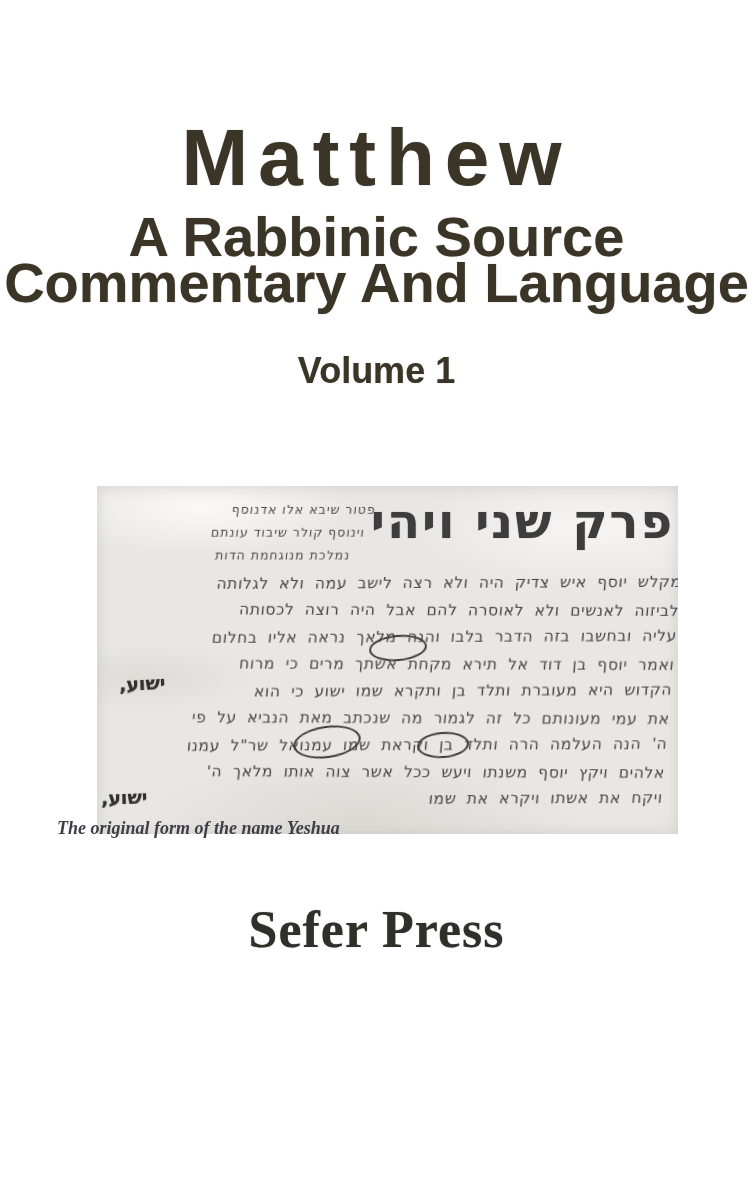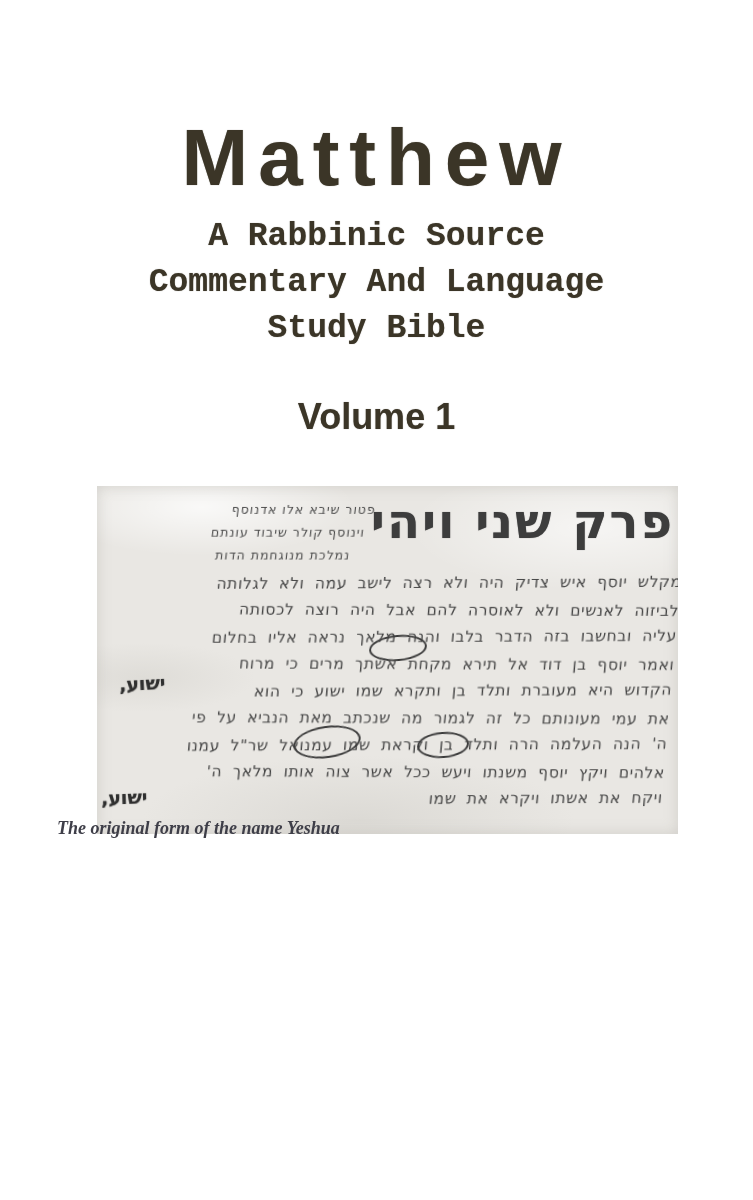--- a/index.html
+++ b/index.html
@@ -22,26 +22,25 @@
     font-size:80px;
     line-height:1;
     font-weight:bold;
     letter-spacing:10px;
     color:#3b3527;
     text-shadow:0 0 1px rgba(59,53,39,.55);
   }
   .subtitle{
     margin-top:16px;
     text-align:center;
-    font-size:33px;
+    font-size:56px;
     line-height:46px;
     font-weight:bold;
     color:#3b3527;
     text-shadow:0 0 1px rgba(59,53,39,.5);
-    font-family:Liberation Mono, monospace;
   }
   .volume{
     margin-top:42px;
     text-align:center;
     font-size:36px;
     line-height:46px;
     font-weight:bold;
     color:#3b3527;
     text-shadow:0 0 1px rgba(59,53,39,.5);
   }
@@ -156,21 +155,20 @@
 </head>
 <body>
 
 <div class="cover">
 
   <h1 class="title">Matthew</h1>
 
   <div class="subtitle">
     <div>A Rabbinic Source</div>
     <div>Commentary And Language</div>
-    <div>Study Bible</div>
   </div>
 
   <div class="volume">Volume 1</div>
 
   <figure class="manuscript">
     <div class="ms-heading">פרק שני ויהי</div>
 
     <div class="ms-margin-notes">
       <div class="note">פטור שיבא אלו אדנוסף</div>
       <div class="note">וינוסף קולר שיבוד עונתם</div>
@@ -192,14 +190,15 @@
     <span class="hl-word hl-1">ישוע,</span>
     <span class="hl-word hl-2">ישוע,</span>
 
     <span class="circle circle-1"></span>
     <span class="circle circle-2"></span>
     <span class="circle circle-3"></span>
   </figure>
 
   <div class="caption">The original form of the name Yeshua</div>
 
+  <div class="publisher">Sefer Press</div>
 
 </div>
 
 </body></html>

